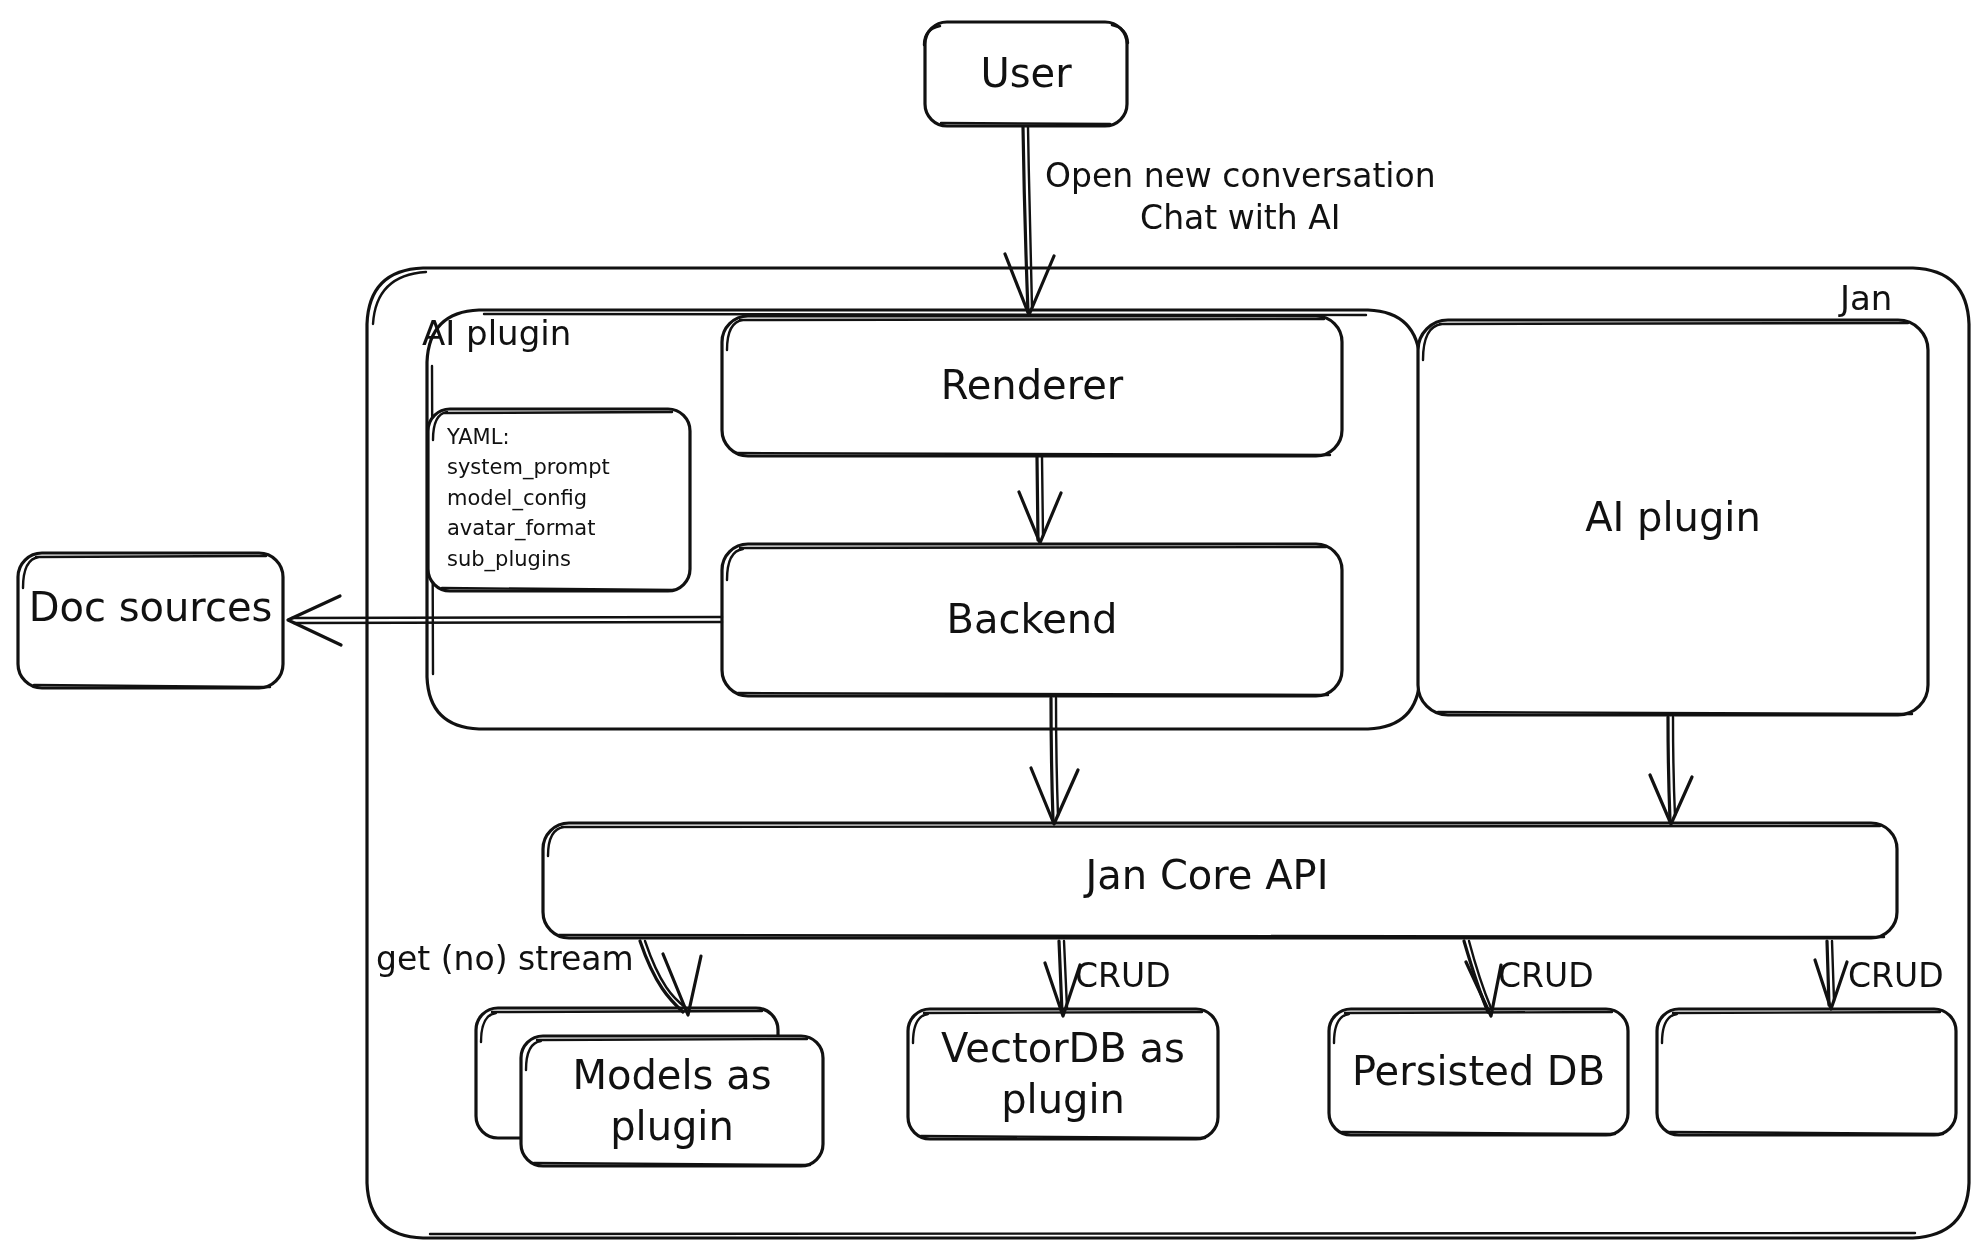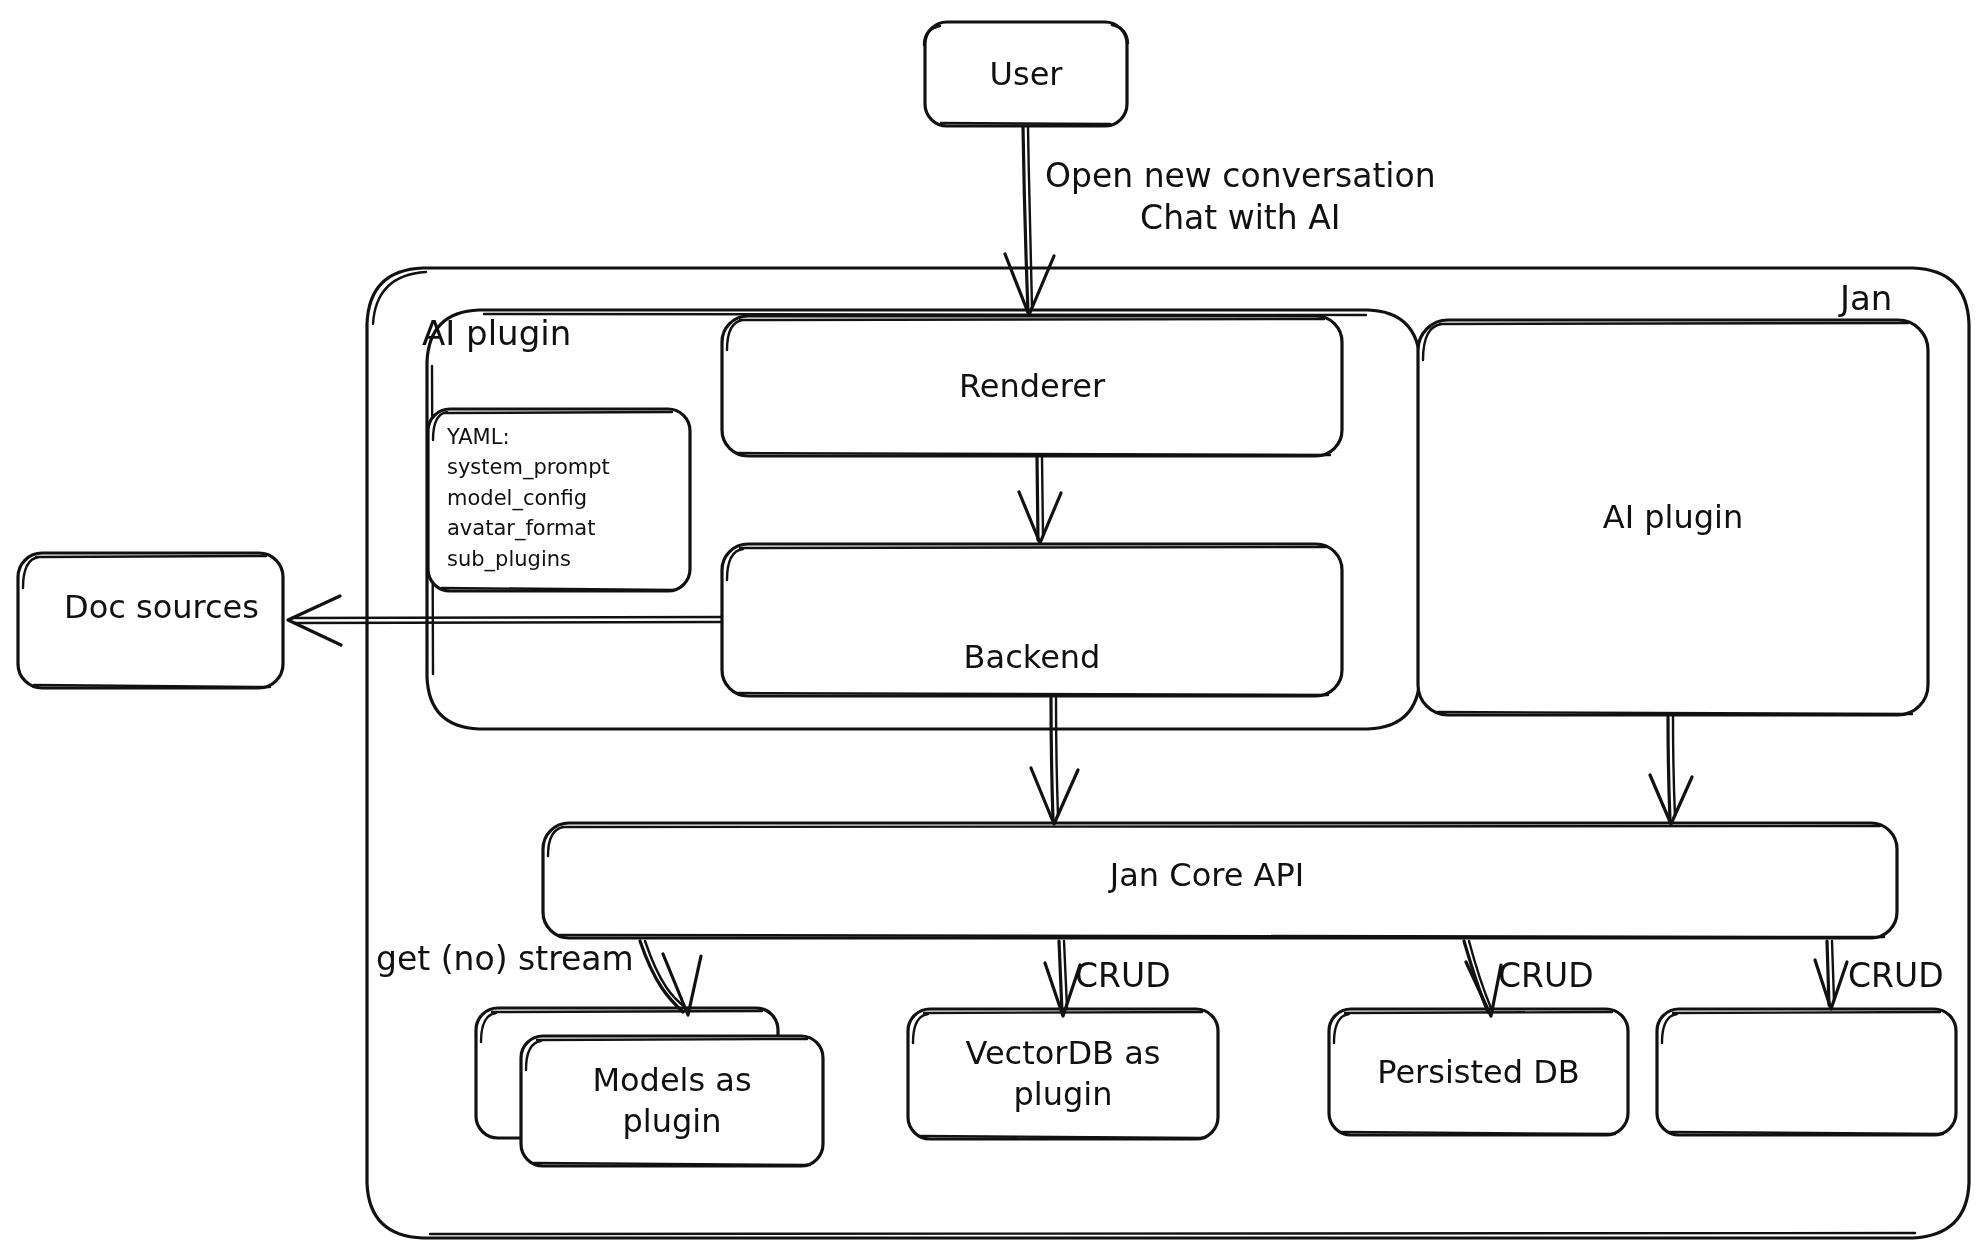--- a/index.html
+++ b/index.html
@@ -26,21 +26,21 @@
     display: flex;
     align-items: center;
     justify-content: center;
     text-align: center;
     color: #111111;
     font-family: "DejaVu Sans", sans-serif;
     line-height: 1.28;
     pointer-events: none;
     white-space: pre-line;
   }
-  .lbl-box   { font-size: 32px; }
+  .lbl-box   { font-size: 40px; }
   .lbl-group { font-size: 34px; }
   .lbl-edge  { font-size: 33px; }
   .lbl-yaml  { font-size: 21px; align-items: flex-start; justify-content: flex-start; text-align: left; }
   .lbl-left  { justify-content: flex-start; text-align: left; }
 </style>
 </head>
 <body>
 
 <div id="canvas">
 
@@ -200,25 +200,25 @@
   <div class="node-label lbl-group lbl-left" style="left:422px; top:310px; width:300px; height:48px;">AI plugin</div>
 
   <div class="node-label lbl-box" style="left:722px; top:316px; width:620px; height:140px;">Renderer</div>
 
   <div class="node-label lbl-yaml" style="left:447px; top:422px; width:240px; height:160px; line-height:1.45;">YAML:
 system_prompt
 model_config
 avatar_format
 sub_plugins</div>
 
-  <div class="node-label lbl-box" style="left:722px; top:544px; width:620px; height:152px;margin-top:37px;">Backend</div>
+  <div class="node-label lbl-box" style="left:722px; top:544px; width:620px; height:152px;">Backend</div>
 
   <div class="node-label lbl-box" style="left:1418px; top:320px; width:510px; height:395px;">AI plugin</div>
 
-  <div class="node-label lbl-box" style="left:29px; top:553px; width:265px; height:109px;">Doc sources</div>
+  <div class="node-label lbl-box" style="left:18px; top:553px; width:265px; height:109px;">Doc sources</div>
 
   <div class="node-label lbl-box" style="left:530px; top:823px; width:1354px; height:105px;">Jan Core API</div>
 
   <div class="node-label lbl-edge lbl-left" style="left:368px; top:938px; width:330px; height:42px;padding-left:8px;">get (no) stream</div>
 
   <div class="node-label lbl-edge lbl-left" style="left:1075px; top:955px; width:140px; height:42px;">CRUD</div>
 
   <div class="node-label lbl-edge lbl-left" style="left:1498px; top:955px; width:140px; height:42px;">CRUD</div>
 
   <div class="node-label lbl-edge lbl-left" style="left:1848px; top:955px; width:140px; height:42px;">CRUD</div>

